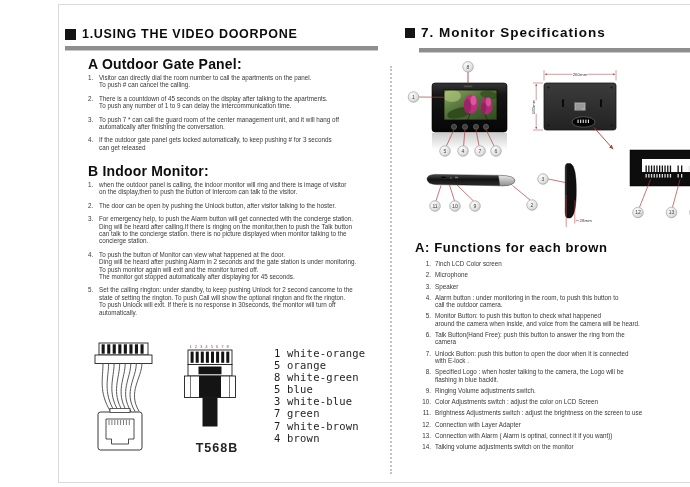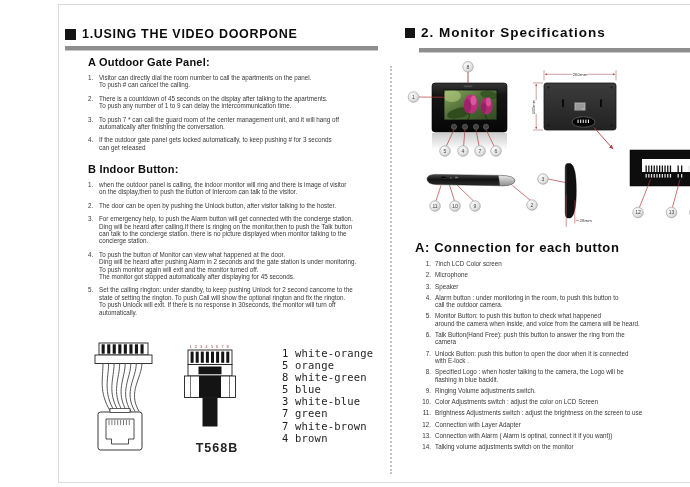--- a/index.html
+++ b/index.html
@@ -8,21 +8,21 @@
   .abs { position:absolute; }
   .page-border { position:absolute; left:14px; top:4px; width:662px; height:477px;
                  border:1px solid #dadada; }
   .divider { position:absolute; left:346px; top:66px; height:408px; width:0;
              border-left:2px dotted #c3c3c3; }
   .hdr { position:absolute; display:flex; gap:6px; align-items:flex-start; white-space:nowrap; }
   .sq { width:11px; height:11px; background:#141414; margin-top:2px; flex:0 0 auto; }
   .hdr-t { font-weight:bold; font-size:12.5px; letter-spacing:.7px; color:#0c0c0c; }
   .hdr-t2 { font-size:13.5px; letter-spacing:1px; }
   .bar { position:absolute; height:4px; background:#8e8e8e; border-bottom:1px solid #c9c9c9; }
-  .sec-title { font-weight:bold; font-size:11px; letter-spacing:.2px; color:#0d0d0d; white-space:nowrap; }
+  .sec-title { font-weight:bold; font-size:14px; letter-spacing:.2px; color:#0d0d0d; white-space:nowrap; }
   .fn-title { font-weight:bold; font-size:13px; letter-spacing:.6px; color:#0c0c0c; white-space:nowrap; }
   .li-item { position:relative; padding-left:11px; margin-bottom:6px;
              font-size:6.3px; line-height:7.4px; color:#383838; }
   .li-item .num { position:absolute; left:0; top:0; width:9px; }
   .li-item .txt { white-space:pre-line; display:block; }
   .fn-item { position:relative; padding-left:17px; margin-bottom:4px;
              font-size:6.3px; line-height:7.3px; color:#383838; }
   .fn-item .num { position:absolute; left:0; top:0; width:13px; text-align:right; }
   .fn-item .txt { white-space:pre-line; display:block; }
   .wire-row { font-family:"DejaVu Sans Mono", monospace; font-size:10.5px; line-height:12.1px;
@@ -67,21 +67,21 @@
         <span class="txt">To push 7 * can call the guard room of the center management unit, and it will hang off
 automatically after finishing the conversation.</span>
       </div>
     <div class="li-item">
         <span class="num">4.</span>
         <span class="txt">If the outdoor gate panel gets locked automatically, to keep pushing # for 3 seconds
 can get released</span>
       </div>
   </div>
 
-  <div class="abs sec-title" style="left:44px;top:163px">B Indoor Button:</div>
+  <div class="abs sec-title" style="left:44px;top:163px">B Indoor Monitor:</div>
   <div class="abs" style="left:44px;top:181px;width:298px">
     <div class="li-item">
         <span class="num">1.</span>
         <span class="txt">when the outdoor panel is calling, the indoor monitor will ring and there is image of visitor
 on the display,then to push the button of Intercom can talk to the visitor.</span>
       </div>
     <div class="li-item">
         <span class="num">2.</span>
         <span class="txt">The door can be open by pushing the  Unlock button, after visitor talking to the hoster.</span>
       </div>
@@ -163,34 +163,34 @@
       <rect x="104" y="22.5" width="44" height="11.5" fill="#fff" stroke="#1d1d1d" stroke-width=".9"></rect>
       <rect x="114.5" y="24.5" width="23" height="7.8" fill="#141414"></rect>
       <rect x="100.5" y="34" width="51" height="21.5" fill="#fff" stroke="#1d1d1d" stroke-width=".9"></rect>
       <path d="M106.5,34 V55.5 M145.5,34 V55.5" stroke="#1d1d1d" stroke-width=".6"></path>
       <rect x="115" y="34" width="22" height="21.5" fill="#141414"></rect>
       <rect x="118.5" y="55.5" width="15" height="29" fill="#161616"></rect>
       <text x="133" y="110" class="t568">T568B</text>
     </g>
   </svg>
 
-  <div class="abs" style="left:238px;top:347px">
+  <div class="abs" style="left:230px;top:347px">
     <div class="wire-row">1 white-orange</div>
     <div class="wire-row">5 orange</div>
     <div class="wire-row">8 white-green</div>
     <div class="wire-row">5 blue</div>
     <div class="wire-row">3 white-blue</div>
     <div class="wire-row">7 green</div>
     <div class="wire-row">7 white-brown</div>
     <div class="wire-row">4 brown</div>
   </div>
 
   <div class="hdr" style="left:361px;top:25px">
     <span class="sq" style="width:10px;height:10px;margin-top:3px"></span>
-    <span class="hdr-t hdr-t2">2. Monitor Specifications</span>
+    <span class="hdr-t hdr-t2">7. Monitor Specifications</span>
   </div>
   <div class="bar" style="left:375px;top:48px;width:276px"></div>
 
   <svg class="abs" style="left:345px;top:55px" width="345" height="190" viewBox="0 0 345 190">
     <defs>
       <radialGradient id="cg" cx="35%" cy="30%" r="75%">
         <stop offset="0%" stop-color="#fbfbfb"></stop>
           <stop offset="70%" stop-color="#e2e2e2"></stop>
           <stop offset="100%" stop-color="#c6c6c6"></stop>
       </radialGradient>
@@ -414,21 +414,21 @@
     <g>
         <circle class="co" cx="282.5" cy="157.5" r="5.3"></circle>
         <text class="cot" x="282.5" y="159.3">13</text>
       </g>
     <g>
         <circle class="co" cx="306" cy="157.5" r="5.3"></circle>
         <text class="cot" x="306" y="159.3">14</text>
       </g>
   </svg>
 
-  <div class="abs fn-title" style="left:371px;top:240px">A: Connection for each button</div>
+  <div class="abs fn-title" style="left:371px;top:240px">A: Functions for each brown</div>
   <div class="abs" style="left:374px;top:260px;width:290px">
     <div class="fn-item">
         <span class="num">1.</span>
         <span class="txt">7inch LCD Color screen</span>
       </div>
     <div class="fn-item">
         <span class="num">2.</span>
         <span class="txt">Microphone</span>
       </div>
     <div class="fn-item">

